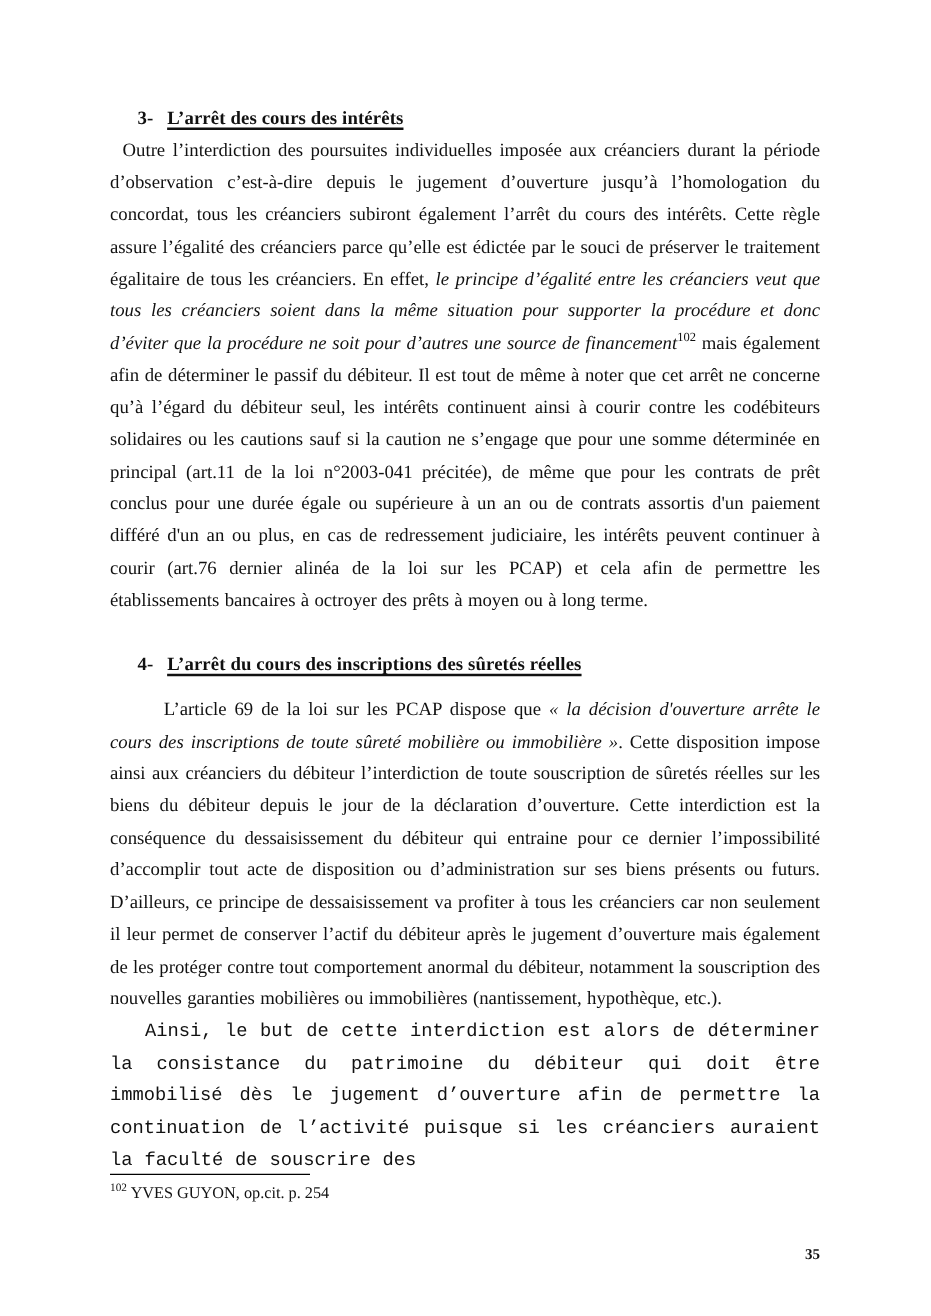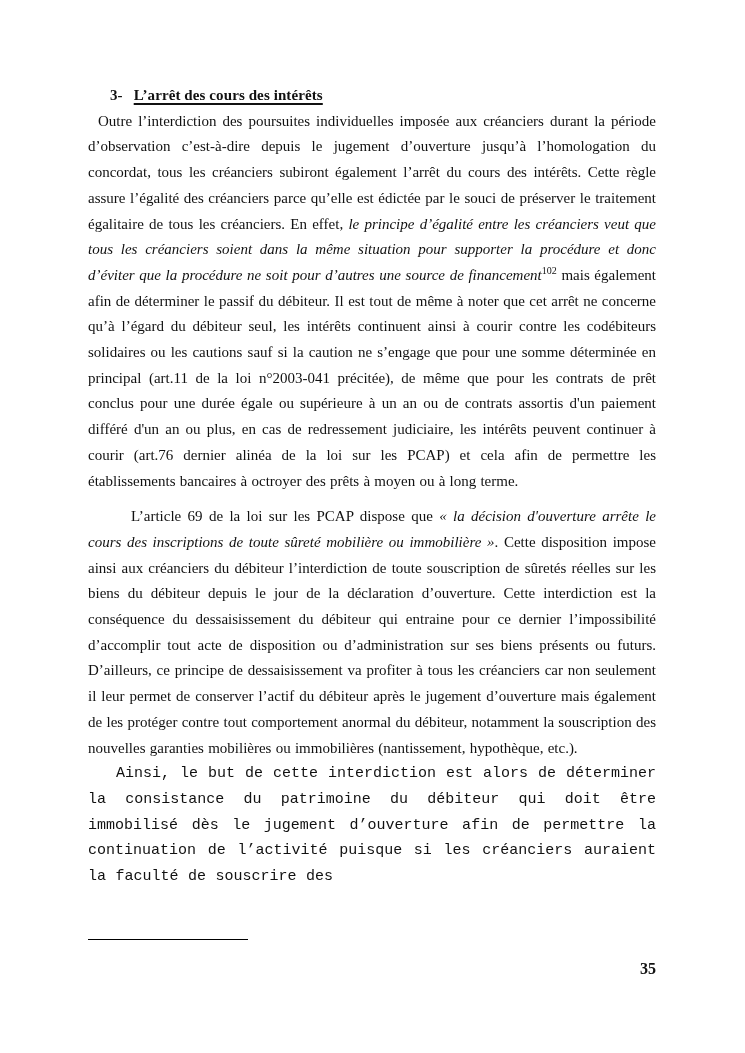--- a/index.html
+++ b/index.html
@@ -79,43 +79,49 @@
   }
   .footnote .fn-marker {
     font-size: 9px;
     vertical-align: super;
     line-height: 0;
     margin-right: 3px;
   }
   .page-number {
     position: absolute;
     right: 89px;
-    top: 960px;
-    font-size: 16px;
+    top: 996px;
+    font-size: 12px;
     font-weight: bold;
   }
 </style>
 </head>
 <body>
 
 <div class="page">
   <div class="content">
 
     <section>
       <h3 class="heading">
         <span class="hnum">3-</span><span class="htitle">L’arrêt des cours des intérêts</span>
       </h3>
       <p class="para indent-sm"><span>Outre l’interdiction des poursuites individuelles imposée aux créanciers durant la période d’observation c’est-à-dire depuis le jugement d’ouverture jusqu’à l’homologation du concordat, tous les créanciers subiront également l’arrêt du cours des intérêts. Cette règle assure l’égalité des créanciers parce qu’elle est édictée par le souci de préserver le traitement égalitaire de tous les créanciers. En effet, </span><span class="it">le principe d’égalité entre les créanciers veut que tous les créanciers soient dans la même situation pour supporter la procédure et donc d’éviter que la procédure ne soit pour d’autres une source de financement</span><span class="rsup">102</span><span> mais également afin de déterminer le passif du débiteur. Il est tout de même à noter que cet arrêt ne concerne qu’à l’égard du débiteur seul, les intérêts continuent ainsi à courir contre les codébiteurs solidaires ou les cautions sauf si la caution ne s’engage que pour une somme déterminée en principal (art.11 de la loi n°2003-041 précitée), de même que pour les contrats de prêt conclus pour une durée égale ou supérieure à un an ou de contrats assortis d'un paiement différé d'un an ou plus, en cas de redressement judiciaire, les intérêts peuvent continuer à courir (art.76 dernier alinéa de la loi sur les PCAP) et cela afin de permettre les établissements bancaires à octroyer des prêts à moyen ou à long terme.</span></p>
     </section>
 
     <section>
+      <h3 class="heading heading-gap">
+        <span class="hnum">4-</span><span class="htitle">L’arrêt du cours des inscriptions des sûretés réelles</span>
+      </h3>
       <p class="para indent-lg para-gap"><span>L’article 69 de la loi sur les PCAP dispose que </span><span class="it">« la décision d'ouverture arrête le cours des inscriptions de toute sûreté mobilière ou immobilière »</span><span>. Cette disposition impose ainsi aux créanciers du débiteur l’interdiction de toute souscription de sûretés réelles sur les biens du débiteur depuis le jour de la déclaration d’ouverture. Cette interdiction est la conséquence du dessaisissement du débiteur qui entraine pour ce dernier l’impossibilité d’accomplir tout acte de disposition ou d’administration sur ses biens présents ou futurs. D’ailleurs, ce principe de dessaisissement va profiter à tous les créanciers car non seulement il leur permet de conserver l’actif du débiteur après le jugement d’ouverture mais également de les protéger contre tout comportement anormal du débiteur, notamment la souscription des nouvelles garanties mobilières ou immobilières (nantissement, hypothèque, etc.).</span></p>
       <p class="para indent-md"><span>Ainsi, le but de cette interdiction est alors de déterminer la consistance du patrimoine du débiteur qui doit être immobilisé dès le jugement d’ouverture afin de permettre la continuation de l’activité puisque si les créanciers auraient la faculté de souscrire des</span></p>
     </section>
 
   </div>
 
   <div class="footnote-area">
     <div class="footnote-rule"></div>
+    <div class="footnote">
+      <span class="fn-marker">102</span><span>YVES GUYON, op.cit. p. 254</span>
+    </div>
   </div>
 
   <div class="page-number">35</div>
 </div>
 
 </body></html>

